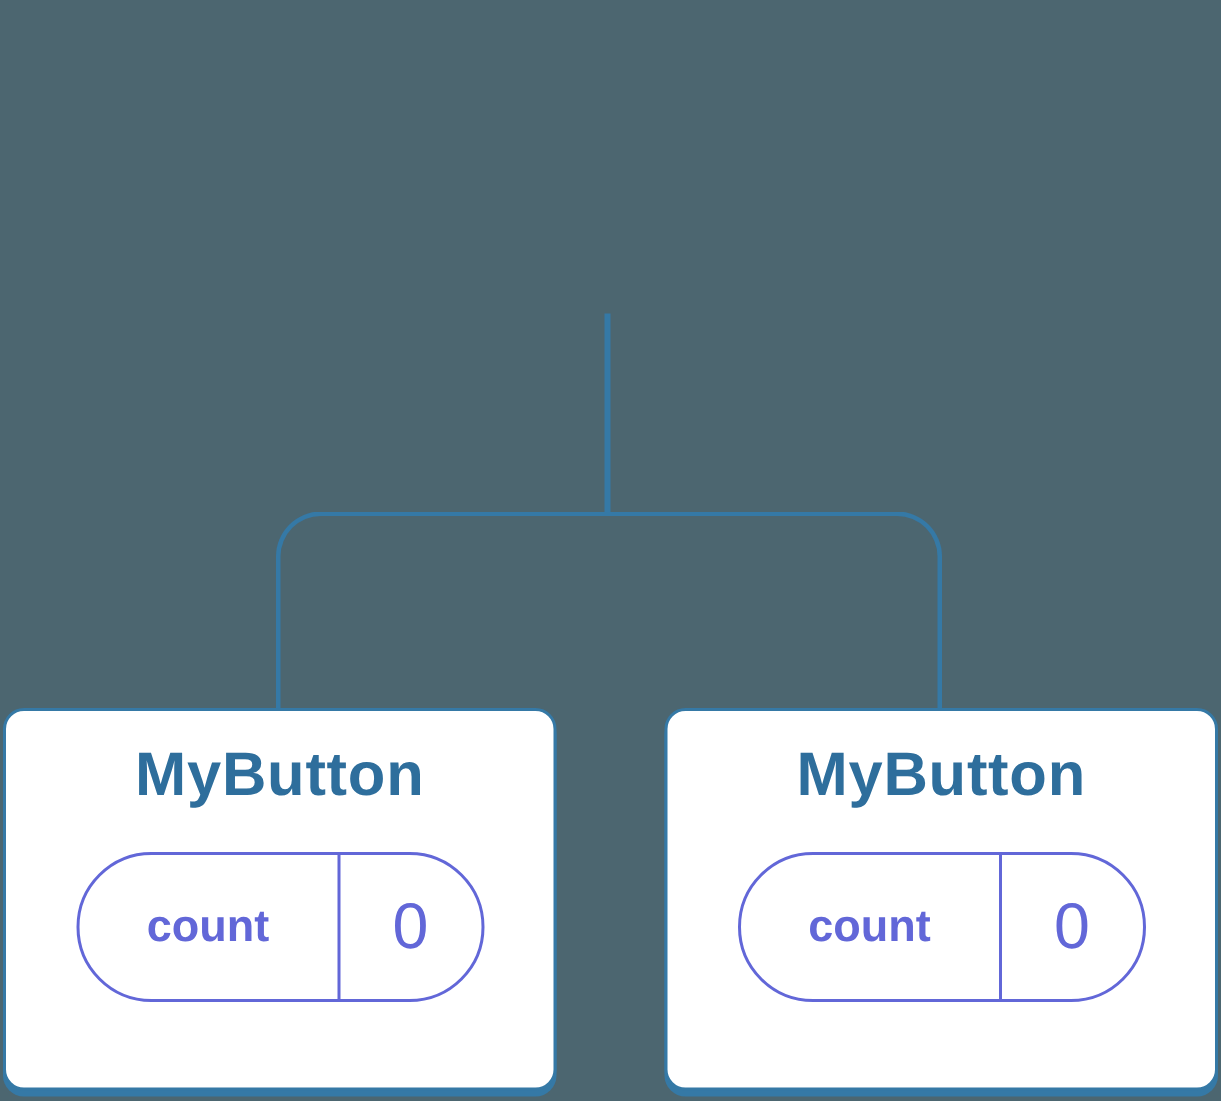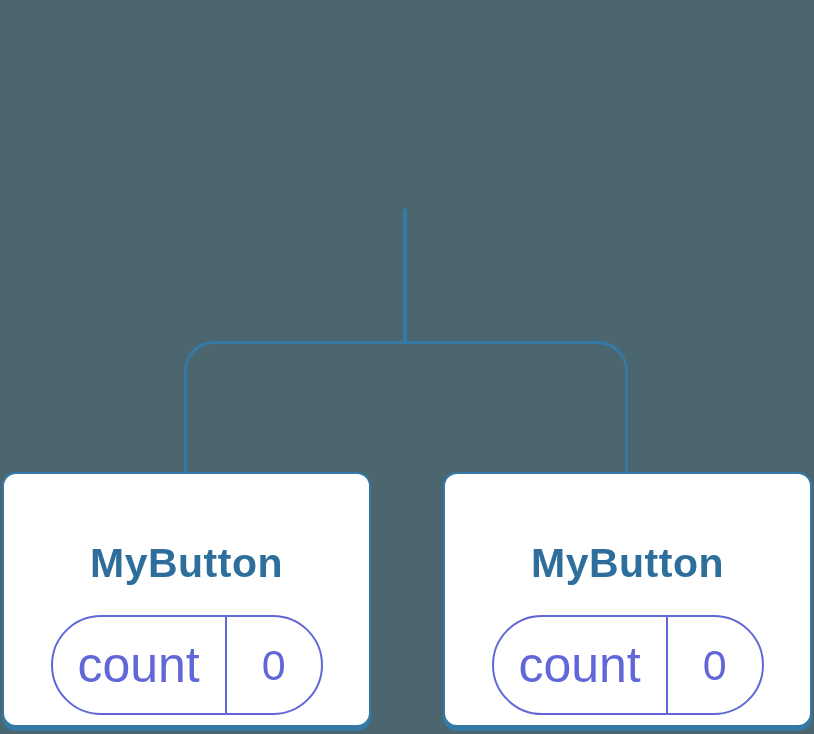--- a/index.html
+++ b/index.html
@@ -33,21 +33,21 @@
     left: 222px;
     top: 6px;
     width: 370px;
     height: 201px;
     justify-content: center;
   }
   .node.child {
     top: 472px;
     width: 369px;
     height: 255px;
-    padding-top: 66px;
+    padding-top: 19px;
   }
   .node.child-left  { left: 2px; }
   .node.child-right { left: 443px; }
   .node-label {
     color: var(--blue_text);
     font-size: 41px;
     font-weight: 600;
     letter-spacing: 0.5px;
     line-height: 46px;
     white-space: nowrap;
@@ -85,22 +85,22 @@
     align-items: stretch;
     overflow: hidden;
     background: var(--box_fill);
   }
   .pill-key {
     flex: 0 0 65%;
     display: flex;
     align-items: center;
     justify-content: center;
     color: var(--purple);
-    font-size: 50px;
-    font-weight: 400;
+    font-size: 30px;
+    font-weight: 700;
     border-right: 2px solid var(--purple);
     box-sizing: border-box;
   }
   .pill-value {
     flex: 1 1 auto;
     display: flex;
     align-items: center;
     justify-content: center;
     color: var(--purple);
     font-size: 43px;

